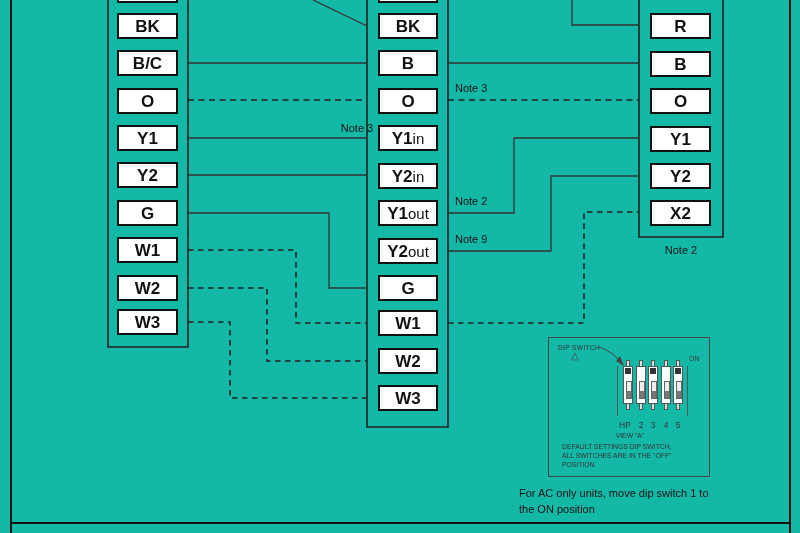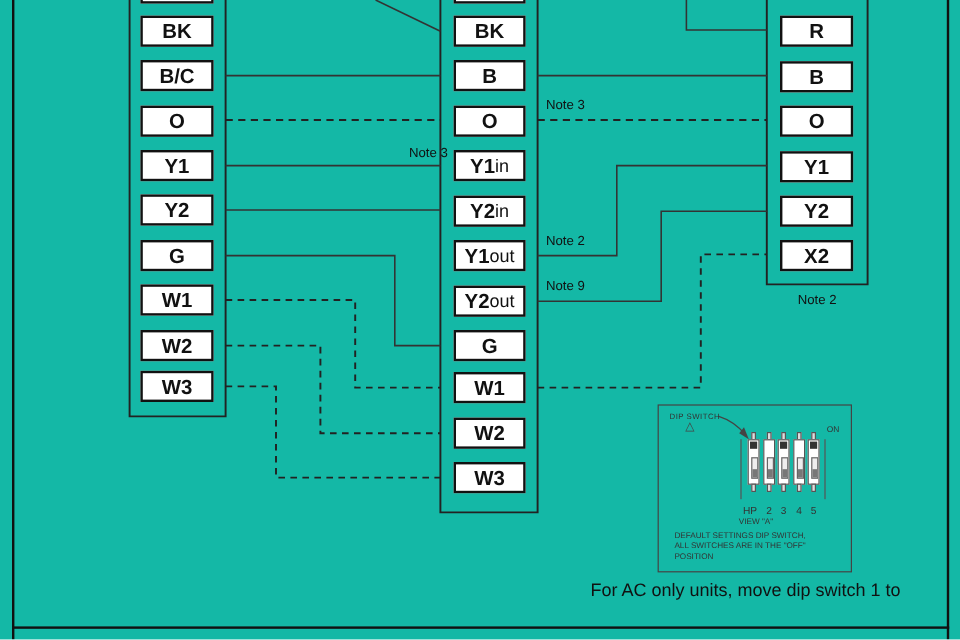--- a/index.html
+++ b/index.html
@@ -24,21 +24,21 @@
   .sw .pin.bot{top:43px;}
   .sw .body{position:absolute;top:6px;left:0;width:10px;height:38px;border:1px solid #555;
             box-sizing:border-box;background:#fff;}
   .sw .mark{position:absolute;left:1px;top:1px;width:6px;height:6px;background:#333;}
   .sw .rocker{position:absolute;left:2px;top:14px;width:4px;height:16px;border:1px solid #666;background:#eee;}
   .sw .rocker .knob{position:absolute;left:0;bottom:0;width:4px;height:7px;background:#777;}
   .on-label{position:absolute;left:140px;top:17px;font-size:7px;}
   .sw-num{position:absolute;top:82px;font-size:8.5px;transform:translateX(-50%);}
   .view-label{position:absolute;left:0;top:94px;width:162px;text-align:center;font-size:6.8px;}
   .desc{position:absolute;left:13px;top:104px;font-size:6.8px;line-height:9px;white-space:nowrap;}
-  .caption{position:absolute;left:492px;top:485px;font-size:15px;line-height:16px;color:#111;}
+  .caption{position:absolute;left:519px;top:485px;font-size:11px;line-height:16px;color:#111;}
 </style>
 </head>
 <body>
 
 <div class="page">
 
   <svg class="wires" width="800" height="533" viewBox="0 0 800 533">
 
     <path d="M108,0 V347 H188 V0" fill="none" stroke="#222" stroke-width="1.6"></path>
     <path d="M367,0 V427 H448 V0" fill="none" stroke="#222" stroke-width="1.6"></path>
@@ -228,15 +228,16 @@
     <div class="view-label">VIEW "A"</div>
     <div class="desc">
       <div>DEFAULT SETTINGS DIP SWITCH,</div>
       <div>ALL SWITCHES ARE IN THE "OFF"</div>
       <div>POSITION</div>
     </div>
   </div>
 
   <div class="caption">
     <div>For AC only units, move dip switch 1 to</div>
+    <div>the ON position</div>
   </div>
 
 </div>
 
 </body></html>

